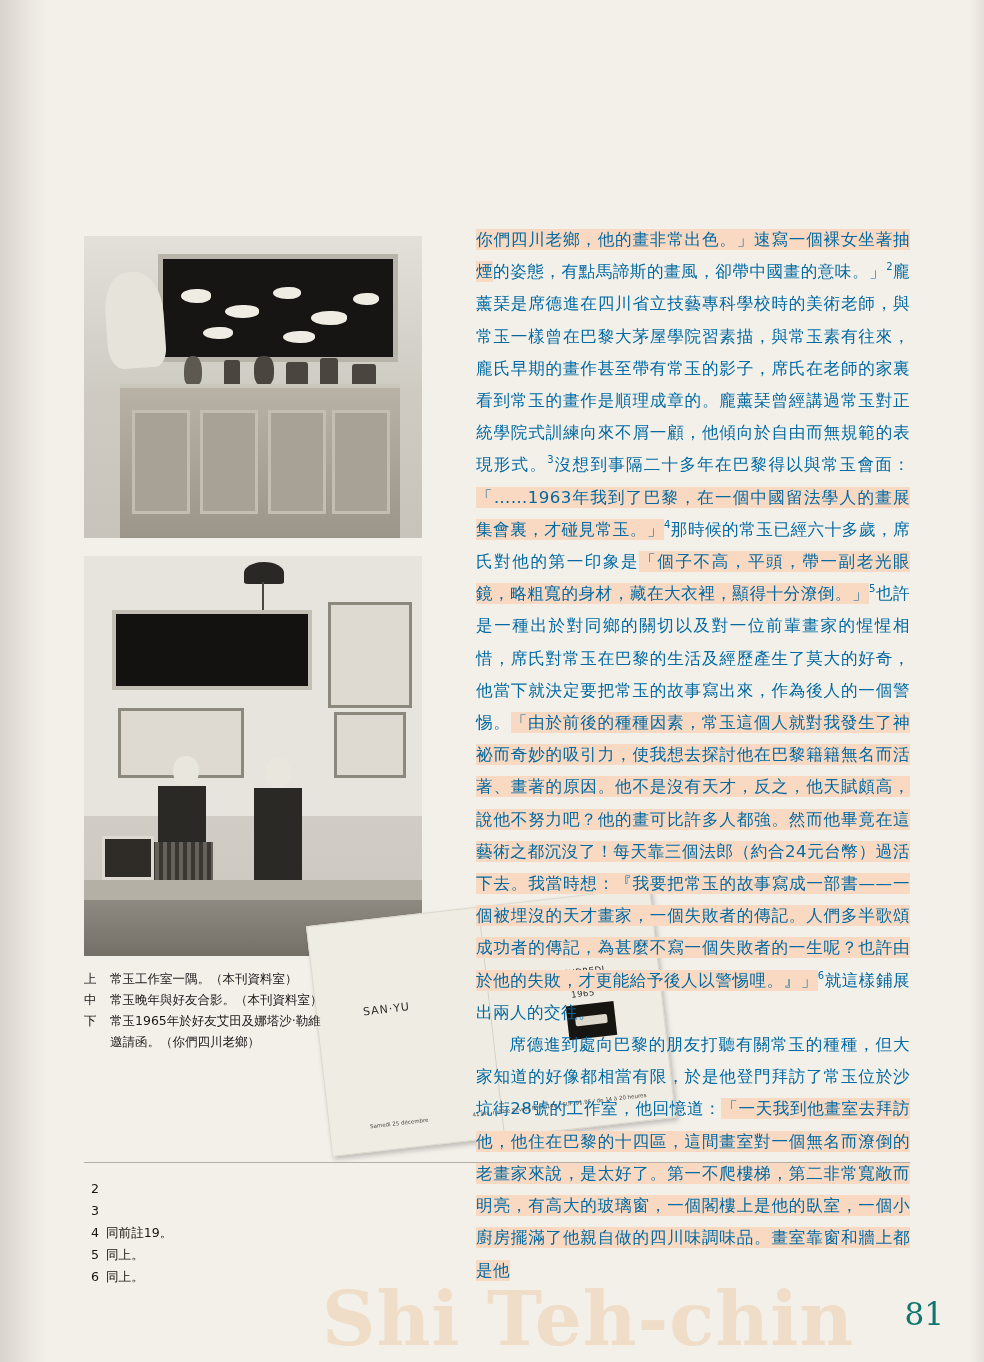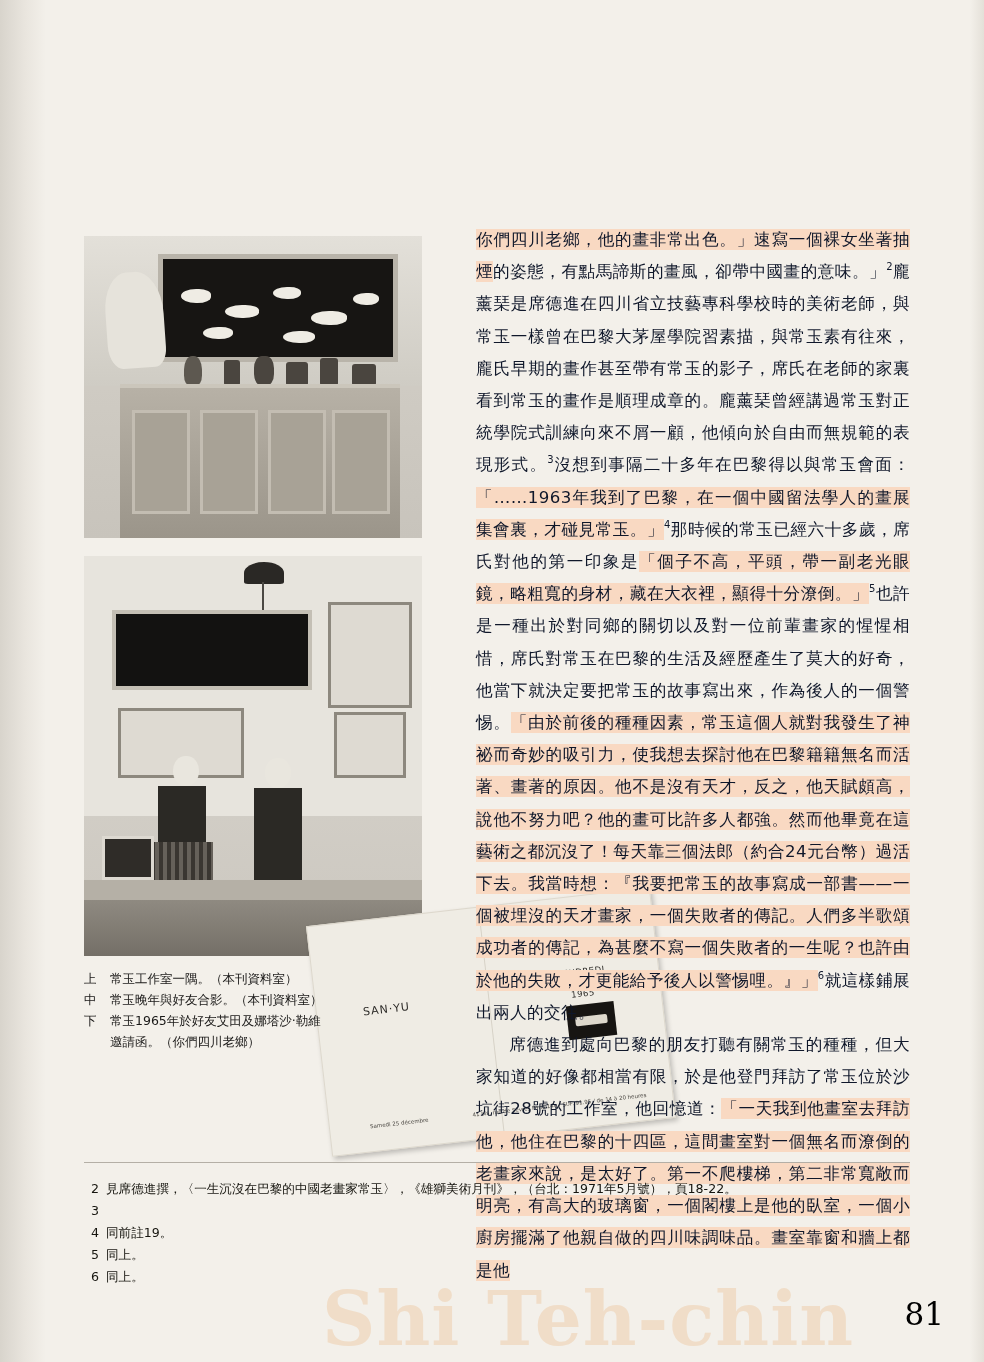--- a/index.html
+++ b/index.html
@@ -267,21 +267,21 @@
 
   
   .body-col {
     position: absolute;
     left: 476px;
     top: 224px;
     width: 434px;
     font-family: "DejaVu Sans", "Liberation Sans", sans-serif;
     font-size: 16.6px;
     line-height: 32.2px;
-    color: #0f172a;
+    color: #0369a1;
     text-align: justify;
     letter-spacing: 0.4px;
   }
   .body-col p {
     margin: 0;
   }
   .indent {
     text-indent: 2em;
   }
   .hl {
@@ -332,21 +332,21 @@
     color: #f0ddc8;
     white-space: nowrap;
     line-height: 1;
   }
   .pagenum {
     position: absolute;
     right: 40px;
     bottom: 30px;
     font-family: "DejaVu Serif", "Liberation Serif", serif;
     font-size: 31px;
-    color: #000000;
+    color: #0f766e;
   }
 </style>
 </head>
 <body>
 
 <div class="page">
 
   <div class="photo-col">
 
     <div class="photo photo-top">
@@ -440,21 +440,20 @@
     </p>
     <p class="indent">
       <span>席德進到處向巴黎的朋友打聽有關常玉的種種，但大家知道的好像都相當有限，於是他登門拜訪了常玉位於沙坑街28號的工作室，他回憶道：</span><span class="hl">「一天我到他畫室去拜訪他，他住在巴黎的十四區，這間畫室對一個無名而潦倒的老畫家來說，是太好了。第一不爬樓梯，第二非常寬敞而明亮，有高大的玻璃窗，一個閣樓上是他的臥室，一個小廚房擺滿了他親自做的四川味調味品。畫室靠窗和牆上都是他</span>
     </p>
   </div>
 
   <div class="rule"></div>
   <div class="footnotes">
     <div class="fn-row">
       <span class="fn-num">2</span>
-      <span class="fn-text">見席德進撰，〈一生沉沒在巴黎的中國老畫家常玉〉，《雄獅美術月刊》，（台北：1971年5月號），頁18-22。</span>
     </div>
     <div class="fn-row">
       <span class="fn-num">3</span>
     </div>
     <div class="fn-row">
       <span class="fn-num">4</span>
       <span class="fn-text">同前註19。</span>
     </div>
     <div class="fn-row">
       <span class="fn-num">5</span>

